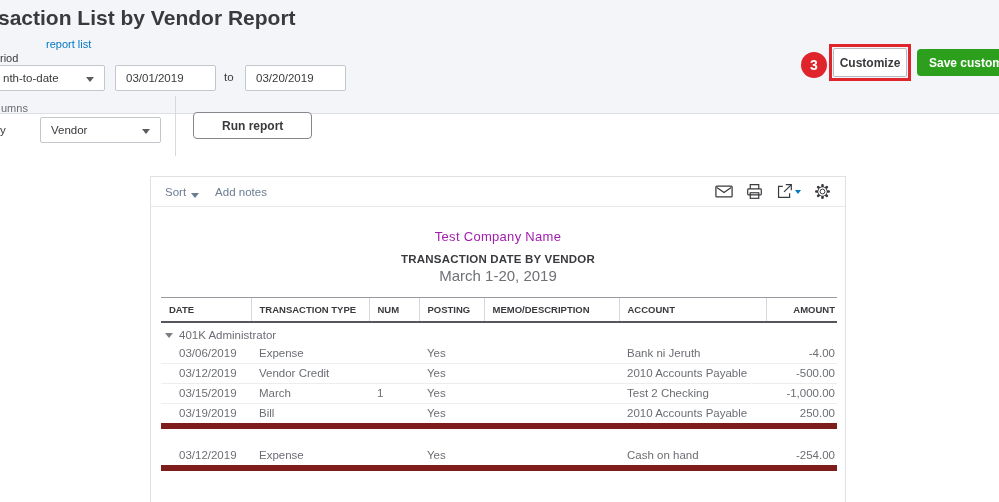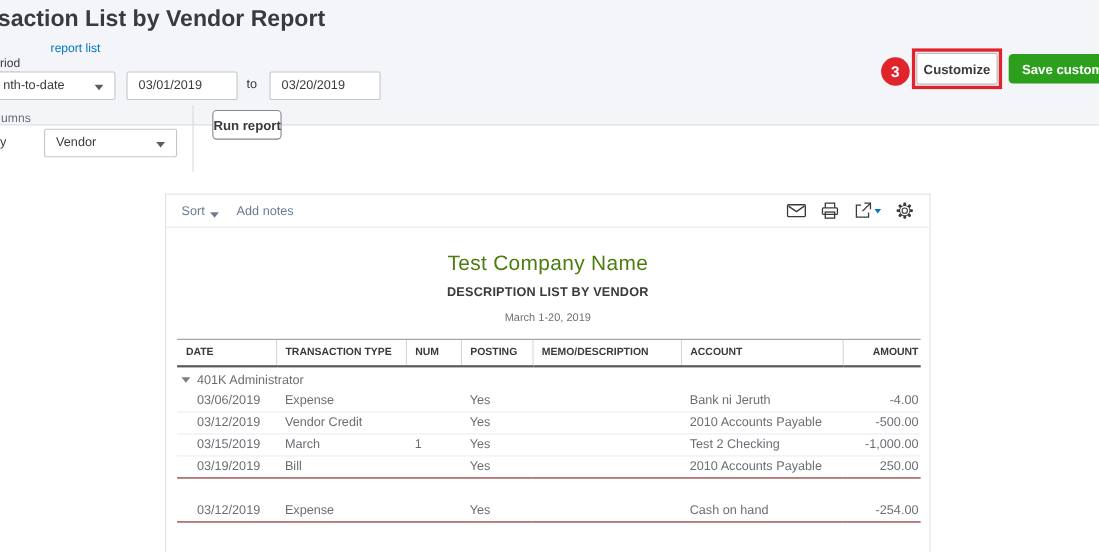--- a/index.html
+++ b/index.html
@@ -24,21 +24,21 @@
     font-size:11.5px; color:#393a3d; padding-left:10px; background:#fff;
     font-family:"Liberation Sans", sans-serif; }
   .date-from { left:115px; top:65px; }
   .to-label { left:224px; top:71px; font-size:11.5px; color:#393a3d; }
   .date-to { left:245px; top:65px; }
   .columns-label { left:1px; top:102px; font-size:11px; color:#6b6c72; }
   .groupby-label { left:0; top:124px; font-size:11.5px; color:#393a3d; }
   .groupby-select { left:40px; top:117px; width:121px; }
   .groupby-select .val { left:10px; }
   .vdivider { left:175px; top:96px; width:1px; height:60px; background:#d7dadd; }
-  .run-report { left:193px; top:100px; height:27px; padding:0 0; background:#fff;
+  .run-report { left:193px; top:112px; height:27px; padding:0 28px; background:#fff;
     border:1px solid #84878c; border-radius:4px; font-size:12px; font-weight:600;
     color:#393a3d; cursor:pointer; font-family:"Liberation Sans", sans-serif; }
 
   .annotation-badge { left:801px; top:52px; width:26px; height:26px; border-radius:50%;
     background:#e0242c; color:#fff; font-size:14px; font-weight:700;
     display:flex; align-items:center; justify-content:center; }
   .customize-outline { left:829px; top:44px; width:82px; height:37px;
     border:3px solid #e0242c; padding:1px; }
   .customize-btn { width:100%; height:100%; background:#fff; border:1px solid #b7babe;
     border-radius:2px; font-size:12px; font-weight:600; color:#393a3d; cursor:pointer;
@@ -58,36 +58,36 @@
   .tb-caret { width:0; height:0; border-left:4px solid transparent;
     border-right:4px solid transparent; border-top:5px solid #6b7c93; }
   .tb-spacer { flex:1; }
   .tb-icons { display:flex; align-items:center; gap:13px; }
   .tb-icon { display:flex; align-items:center; cursor:pointer; }
   .tb-icon svg { stroke:#393a3d; fill:none; stroke-width:1.4; }
   .export-caret { width:0; height:0; border-left:3.5px solid transparent;
     border-right:3.5px solid transparent; border-top:4.5px solid #0077c5; margin-left:2px; }
 
   .report-head { text-align:center; margin-top:22px; }
-  .company-name { font-size:19px; color:#4d7c0f; letter-spacing:.3px; }
+  .company-name { font-size:13px; color:#a21caf; letter-spacing:.3px; }
   .report-title { margin-top:9px; font-size:11.5px; font-weight:700; color:#393a3d; letter-spacing:.2px; }
-  .report-range { margin-top:12px; font-size:10px; color:#6e7075; }
+  .report-range { margin-top:2px; font-size:15px; color:#6e7075; }
 
   table.report { margin:13px 10px 0 10px; width:676px; border-collapse:collapse; table-layout:fixed; }
   table.report th { font-size:9.5px; font-weight:700; color:#393a3d; text-align:left;
     padding:6px 2px 6px 8px; border-top:1px solid #97999e; border-bottom:2px solid #55575b;
     white-space:nowrap; overflow:hidden; }
   table.report th + th { border-left:1px solid #d5d8db; }
   table.report th.num-col { text-align:right; padding-right:2px; }
   table.report td { font-size:11.5px; color:#6b6e73; padding:3px 2px 4px 8px;
     border-bottom:1px solid #ecedef; white-space:nowrap; overflow:hidden; }
   table.report td.c-date { padding-left:18px; }
   table.report td.c-amount { text-align:right; padding-right:2px; }
   tr.group-row td { border-bottom:none; padding:6px 0 3px 4px; color:#6b6e73; }
-  tr.row-last td { border-bottom:1px solid #7f1d1d;margin-top:40px; }
+  tr.row-last td { border-bottom:6px solid #7f1d1d;margin-top:40px; }
   tr.spacer-row td { border-bottom:none; height:20px; }
   .tri { display:inline-block; width:0; height:0; border-left:4px solid transparent;
     border-right:4px solid transparent; border-top:5px solid #7b7e83;
     margin-right:6px; position:relative; top:-1px; cursor:pointer; }
 </style>
 </head>
 <body>
 
 <div class="control-panel">
   <div class="abs page-title">saction List by Vendor Report</div>
@@ -161,21 +161,21 @@
           </g>
           <circle r="6" fill="#fff" stroke="none"></circle>
           <circle r="3.4" fill="none" stroke="#393a3d" stroke-width="1.4"></circle>
         </svg>
       </span>
     </span>
   </div>
 
   <div class="report-head">
     <div class="company-name">Test Company Name</div>
-    <div class="report-title">DESCRIPTION LIST BY VENDOR</div>
+    <div class="report-title">TRANSACTION DATE BY VENDOR</div>
     <div class="report-range">March 1-20, 2019</div>
   </div>
 
   <table class="report">
     <colgroup>
       <col style="width:90px">
         <col style="width:118px">
         <col style="width:50px">
       <col style="width:65px">
         <col style="width:135px">

